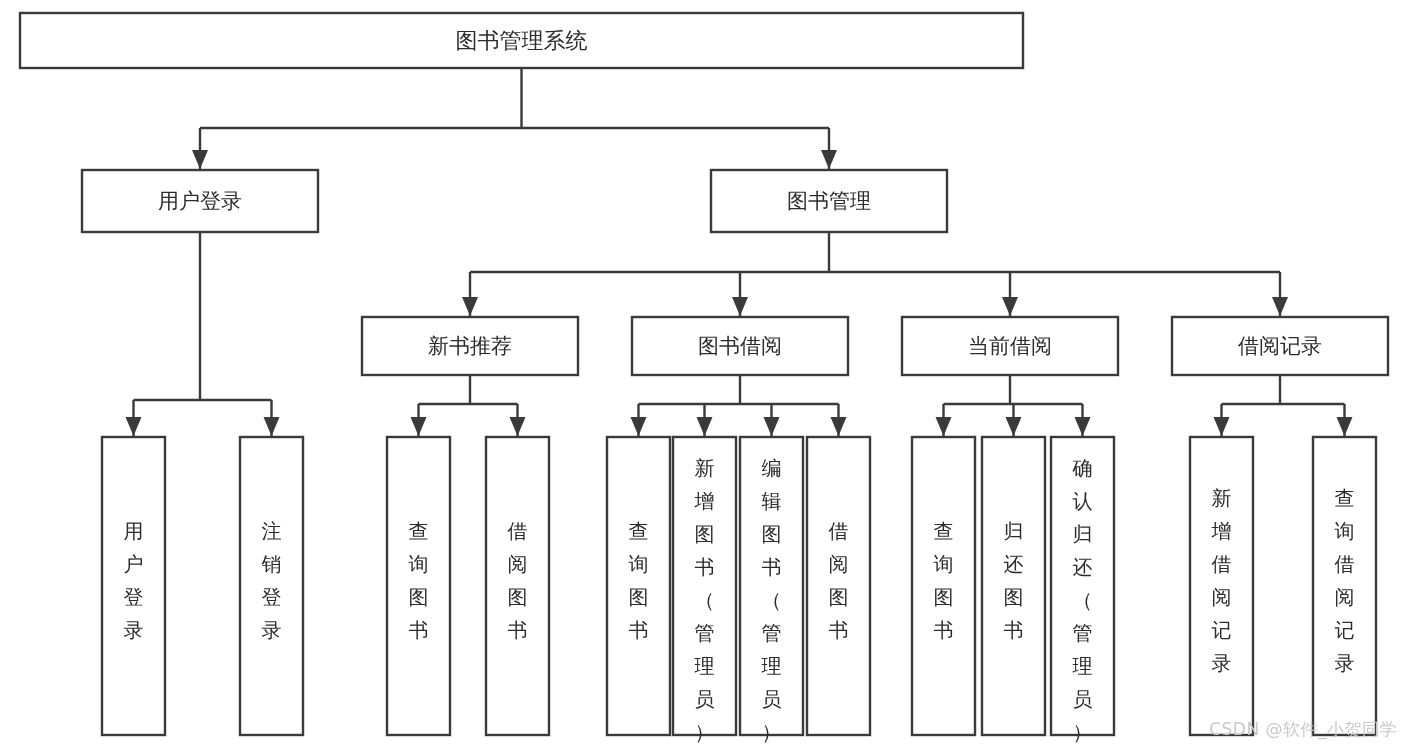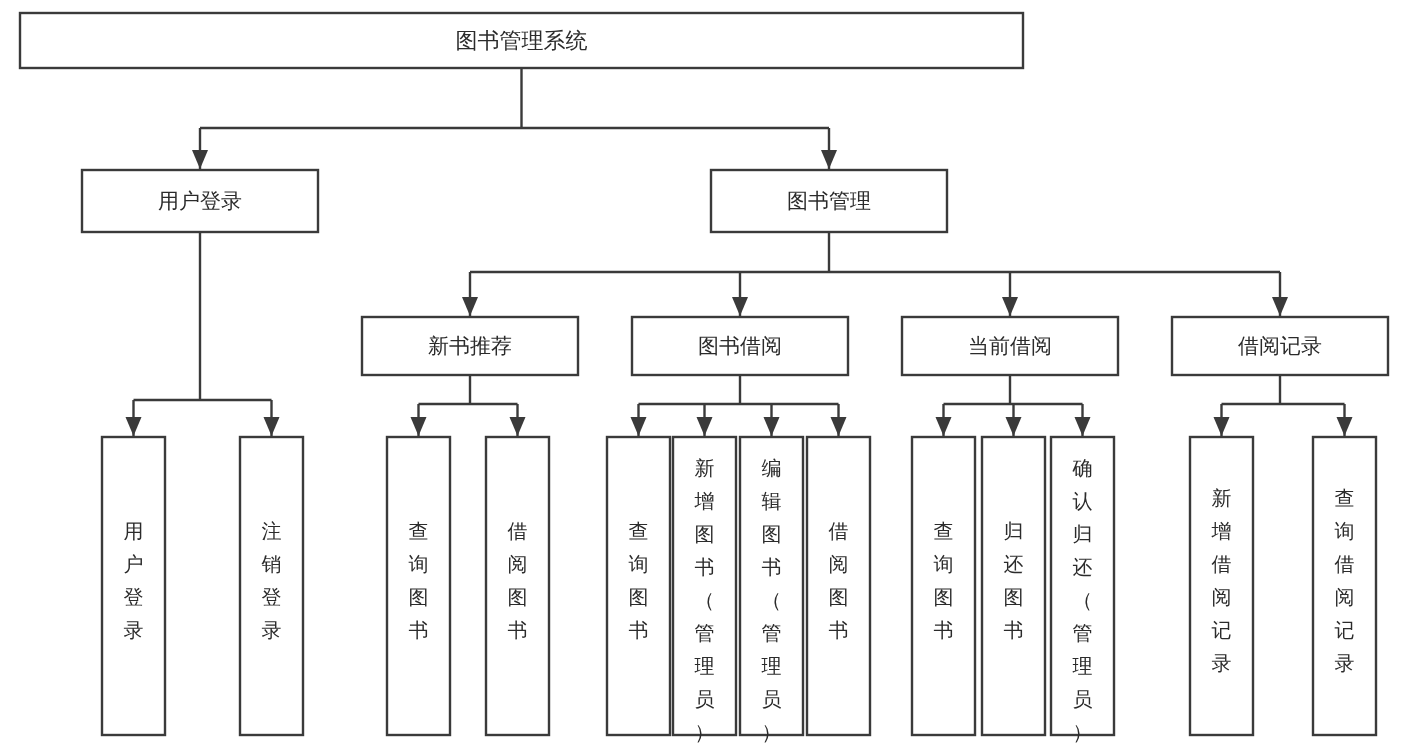--- a/index.html
+++ b/index.html
@@ -205,13 +205,14 @@
         <g>
           <rect x="1313" y="437" width="63" height="298" class="node-box"></rect>
           <text x="1344.5" class="leaf-label"><tspan x="1344.5" y="505">查</tspan><tspan x="1344.5" y="538">询</tspan><tspan x="1344.5" y="571">借</tspan><tspan x="1344.5" y="604">阅</tspan><tspan x="1344.5" y="637">记</tspan><tspan x="1344.5" y="670">录</tspan></text>
         </g>
         <g>
           <rect x="20" y="13" width="1003" height="55" class="node-box"></rect>
           <text x="521.5" y="41.5" class="node-label root">图书管理系统</text>
         </g>
       </g>
   </svg>
+  <div class="watermark">CSDN @软件_小贺同学</div>
 </div>
 
 </body></html>

